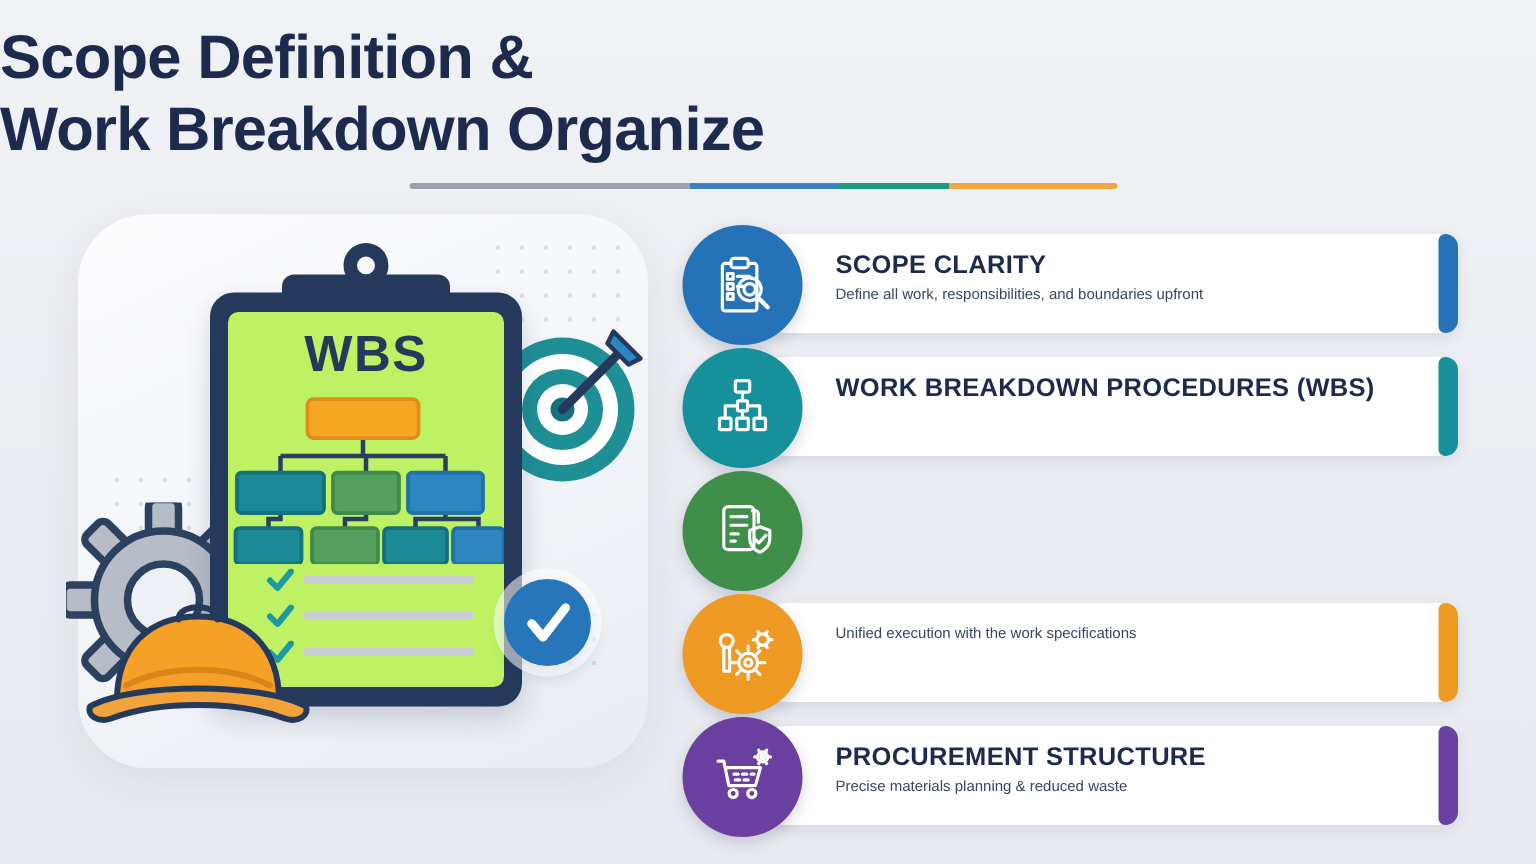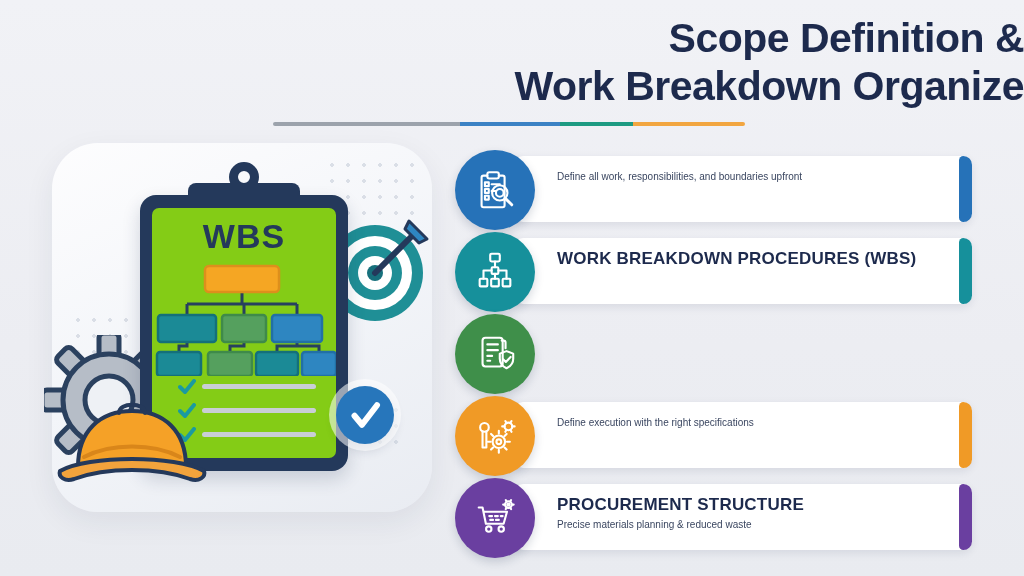--- a/index.html
+++ b/index.html
@@ -1,21 +1,21 @@
 <!DOCTYPE html>
 <html><head>
 <meta charset="utf-8">
 <style>
   * { margin:0; padding:0; box-sizing:border-box; }
   html,body { width:1024px; height:576px; overflow:hidden; }
   body { font-family:"Liberation Sans", sans-serif; background:linear-gradient(180deg,#f1f2f6 0%,#ecedf2 60%,#e9ebf0 100%); }
   .stage { position:relative; width:1024px; height:576px; overflow:hidden; }
 
   
-  .header { position:absolute; top:14px; left:0; width:1024px; text-align:right; }
+  .header { position:absolute; top:14px; left:0; width:1024px; text-align:left; }
   .title-line { font-size:41px; font-weight:800; letter-spacing:-0.5px; color:#1d2a4d; line-height:48px; }
   .divider { position:absolute; top:122px; left:273px; width:472px; height:4px; display:flex; border-radius:2px; overflow:hidden; }
   .divider span { height:100%; }
   .divider .seg1 { width:187px; } .divider .seg2 { width:100px; }
   .divider .seg3 { width:73px; }  .divider .seg4 { width:112px; }
 
   
   .panel { position:absolute; left:52px; top:143px; width:380px; height:369px; border-radius:46px;
            background:linear-gradient(155deg,#fdfdfe 0%,#f3f5f9 50%,#e9ecf2 100%);
            box-shadow:0 10px 30px rgba(30,42,77,0.07); }
@@ -24,21 +24,21 @@
   .dots.d2 { left:18px; bottom:110px; width:70px; height:90px; }
   .dots.d3 { right:30px; bottom:60px; width:110px; height:50px; }
 
   .gear-wrap { position:absolute; left:-8px; top:192px; width:130px; height:130px; z-index:1; }
   .target-wrap { position:absolute; left:263px; top:66px; width:124px; height:124px; z-index:1; }
 
   .clipboard { position:absolute; left:88px; top:52px; width:208px; height:276px; background:#24395b; border-radius:16px; z-index:2;
                box-shadow:0 8px 18px rgba(30,42,77,0.18); }
   .clip-ring { position:absolute; left:89px; top:-33px; width:30px; height:30px; border:9px solid #24395b; border-radius:50%; background:transparent; }
   .clip-bar { position:absolute; left:48px; top:-12px; width:112px; height:34px; background:#24395b; border-radius:8px; }
-  .clip-inner { position:absolute; left:12px; top:13px; width:184px; height:250px; background:#84cc16; border-radius:7px; overflow:hidden; }
+  .clip-inner { position:absolute; left:12px; top:13px; width:184px; height:250px; background:#bef264; border-radius:7px; overflow:hidden; }
   .wbs-label { margin-top:9px; text-align:center; font-size:34px; font-weight:800; letter-spacing:1px; color:#24395b; }
   .orgchart { position:absolute; left:0; top:48px; }
   .checklist { position:absolute; left:0; top:168px; width:184px; }
   .chk-row { position:relative; height:24px; }
   .chk-mark { position:absolute; left:26px; top:3px; }
   .chk-bar { position:absolute; left:50px; top:8px; width:114px; height:5px; background:#c9ced6; border-radius:3px; }
 
   .hardhat { position:absolute; left:4px; top:242px; width:152px; height:110px; z-index:3; }
   .check-circle { position:absolute; left:284px; top:243px; width:58px; height:58px; border-radius:50%; background:#2776bb; z-index:3;
                   box-shadow:0 0 0 7px rgba(255,255,255,0.55), 0 6px 12px rgba(30,42,77,0.18);
@@ -180,20 +180,21 @@
             <path d="M20.5,18 H29"></path>
           <rect x="13.5" y="23" width="4" height="4"></rect>
             <path d="M20.5,25 H25"></path>
           <rect x="13.5" y="30" width="4" height="4"></rect>
           <circle cx="29" cy="27" r="8"></circle>
             <circle cx="29" cy="27" r="4"></circle>
           <path d="M35,33 L41.5,39.5" stroke-width="3"></path>
         </svg>
       </div>
       <div class="card">
+        <div class="card-title">SCOPE CLARITY</div>
         <div class="card-desc">Define all work, responsibilities, and boundaries upfront</div>
         <div class="accent" style="background-color: rgb(38, 114, 184);"></div>
       </div>
     </div>
 
     <div class="row">
       <div class="circle" style="background-color: rgb(22, 144, 155);">
         <svg width="46" height="46" viewBox="0 0 48 48" fill="none" stroke="#ffffff" stroke-width="2.2" stroke-linecap="round" stroke-linejoin="round">
           <rect x="19" y="5" width="10" height="8" rx="1.5"></rect>
           <path d="M24,13 V19"></path>
@@ -228,21 +229,21 @@
           <circle cx="13" cy="15" r="4.5"></circle>
           <path d="M11,19 V36 M15,19 V36 M11,36 H15"></path>
           <circle cx="28" cy="30" r="6.5"></circle>
             <circle cx="28" cy="30" r="2.5"></circle>
           <path d="M36.5,30 H39.5 M34,36 L36.1,38.1 M28,38.5 V41.5 M22,36 L19.9,38.1 M19.5,30 H16.5 M22,24 L19.9,21.9 M28,21.5 V18.5 M34,24 L36.1,21.9"></path>
           <circle cx="38" cy="14" r="4"></circle>
           <path d="M42,14 H44.5 M40,17.5 L41.2,19.6 M36,17.5 L34.8,19.6 M34,14 H31.5 M36,10.5 L34.8,8.4 M40,10.5 L41.2,8.4"></path>
         </svg>
       </div>
       <div class="card">
-        <div class="card-desc">Define execution with the right specifications</div>
+        <div class="card-desc">Unified execution with the work specifications</div>
         <div class="accent" style="background-color: rgb(240, 154, 38);"></div>
       </div>
     </div>
 
     <div class="row">
       <div class="circle" style="background-color: rgb(106, 63, 160);">
         <svg width="46" height="46" viewBox="0 0 48 48" fill="none" stroke="#ffffff" stroke-width="2.2" stroke-linecap="round" stroke-linejoin="round">
           <path d="M7,13 H11 L14.5,30 H33 L36.5,17.5 H13"></path>
           <path d="M18,22 H21 M24,22 H27 M30,22 H32 M19,26 H22 M25,26 H28"></path>
           <circle cx="17.5" cy="35.5" r="2.8"></circle>

